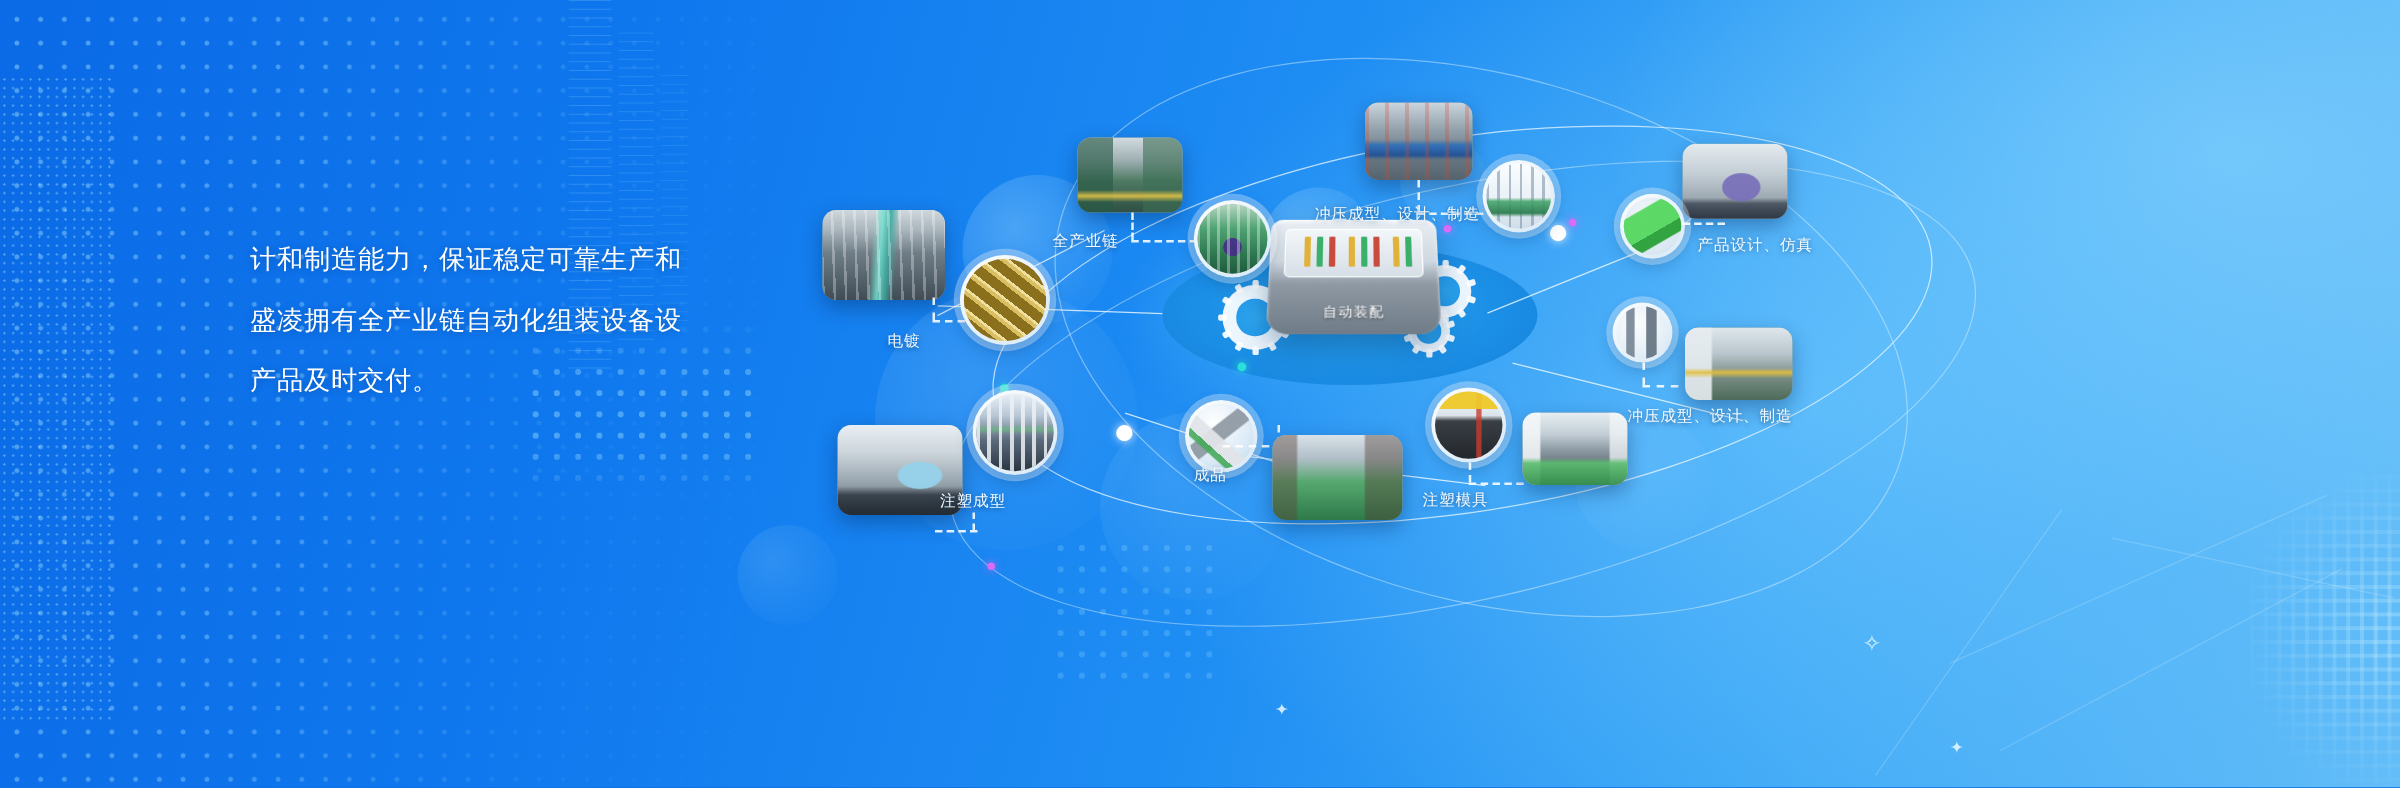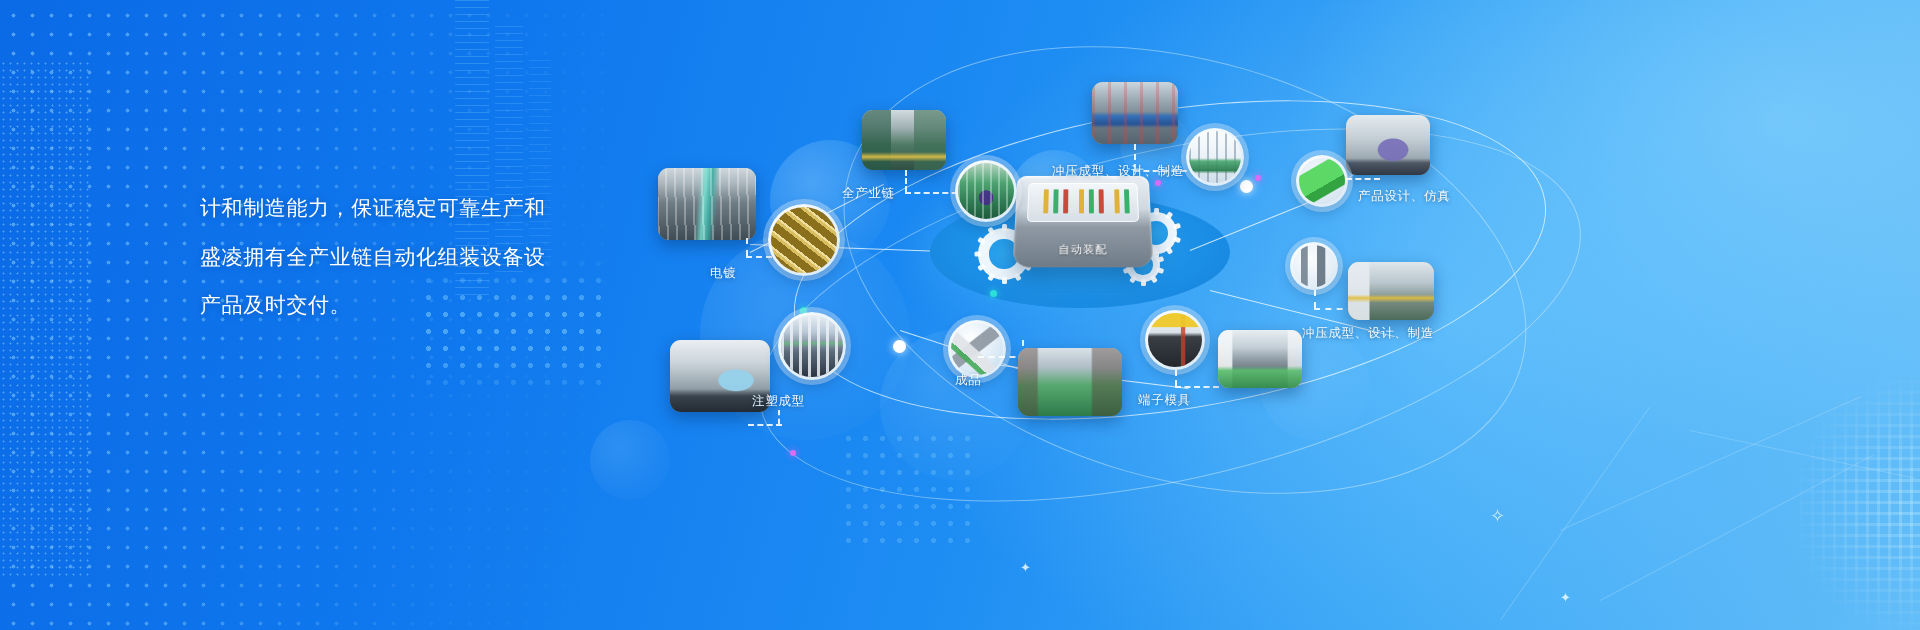--- a/index.html
+++ b/index.html
@@ -334,21 +334,21 @@
     </div>
     <div class="dash-v" style="left:545px;top:370px;height:16px;"></div>
     <div class="dash" style="left:545px;top:386px;width:44px;"></div>
     <div class="photo" style="left:588px;top:330px;width:84px;height:58px;">
       <div class="fill" style="background:
         linear-gradient(180deg,#e7eef2 0%,#c3ced6 30%,#8d9aa3 52%,#2f3b42 100%);"></div>
       <div class="fill" style="background:
         linear-gradient(180deg,rgba(255,255,255,0) 62%,rgba(90,190,110,.9) 70%,rgba(55,145,80,.95) 100%),
         linear-gradient(90deg,rgba(245,248,250,.85) 0 16%,rgba(0,0,0,0) 18% 82%,rgba(245,248,250,.7) 84%);"></div>
     </div>
-    <div class="caption" style="left:508px;top:392px;">端子模具</div>
+    <div class="caption" style="left:508px;top:392px;">注塑模具</div>
 
     <div class="node" style="left:318px;top:320px;width:58px;height:58px;">
       <div class="inner" style="background:
         radial-gradient(circle at 38% 30%,#ffffff,#dbeaf6 62%,#bcd6ea 100%);"></div>
       <div class="inner" style="background:
         linear-gradient(42deg,rgba(0,0,0,0) 26%,rgba(70,170,90,.9) 28% 34%,rgba(225,228,232,.95) 34% 48%,rgba(0,0,0,0) 50%),
         linear-gradient(-38deg,rgba(0,0,0,0) 44%,rgba(140,150,160,.9) 46% 62%,rgba(0,0,0,0) 64%);"></div>
     </div>
     <div class="dash-v" style="left:392px;top:340px;height:16px;"></div>
     <div class="dash" style="left:348px;top:356px;width:48px;"></div>

